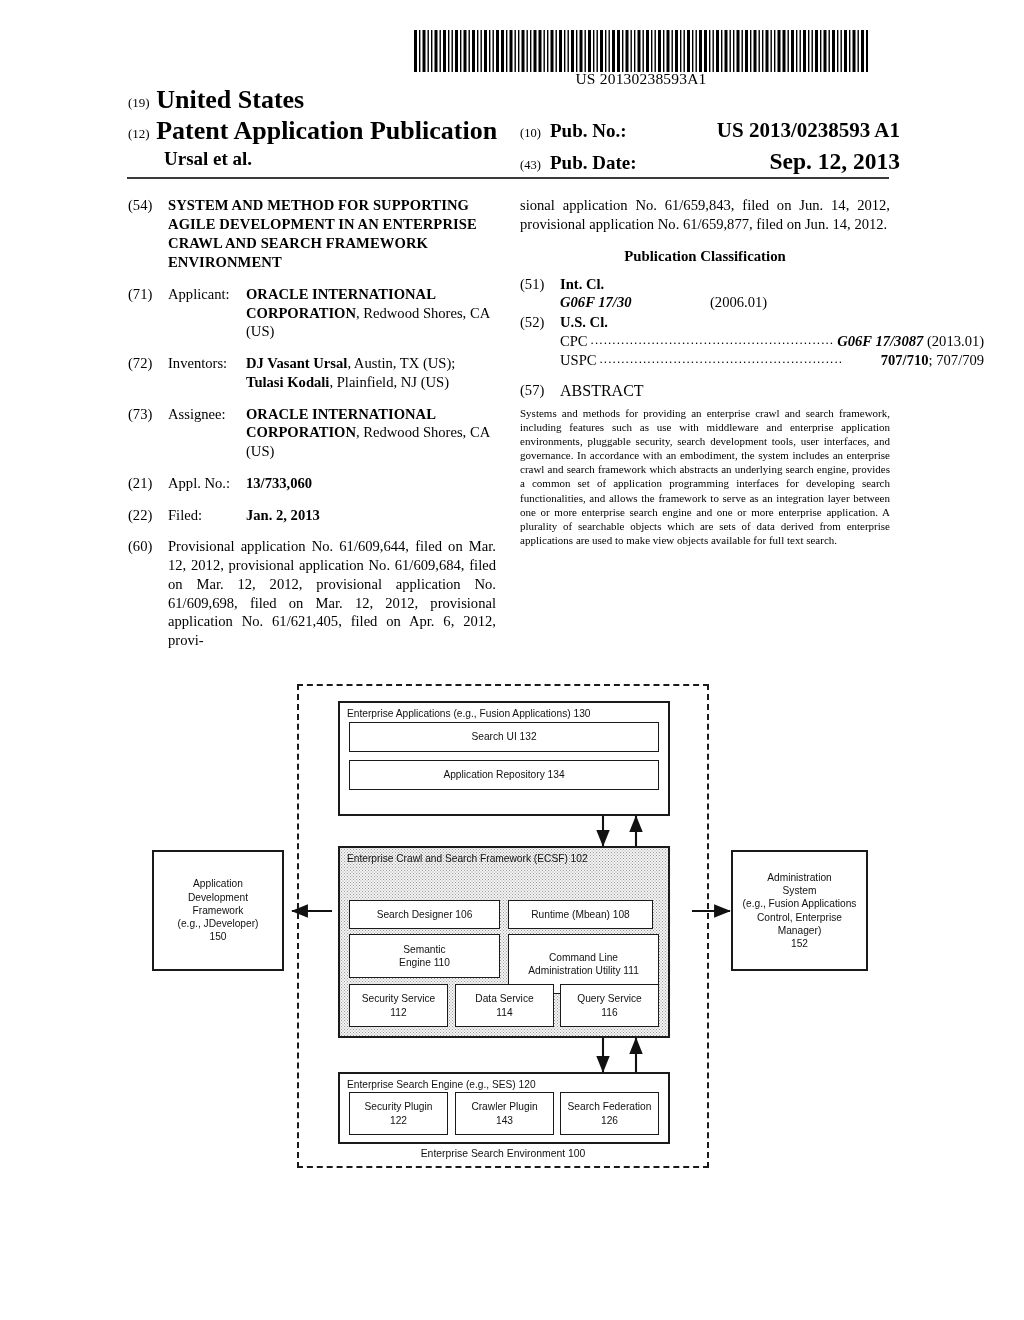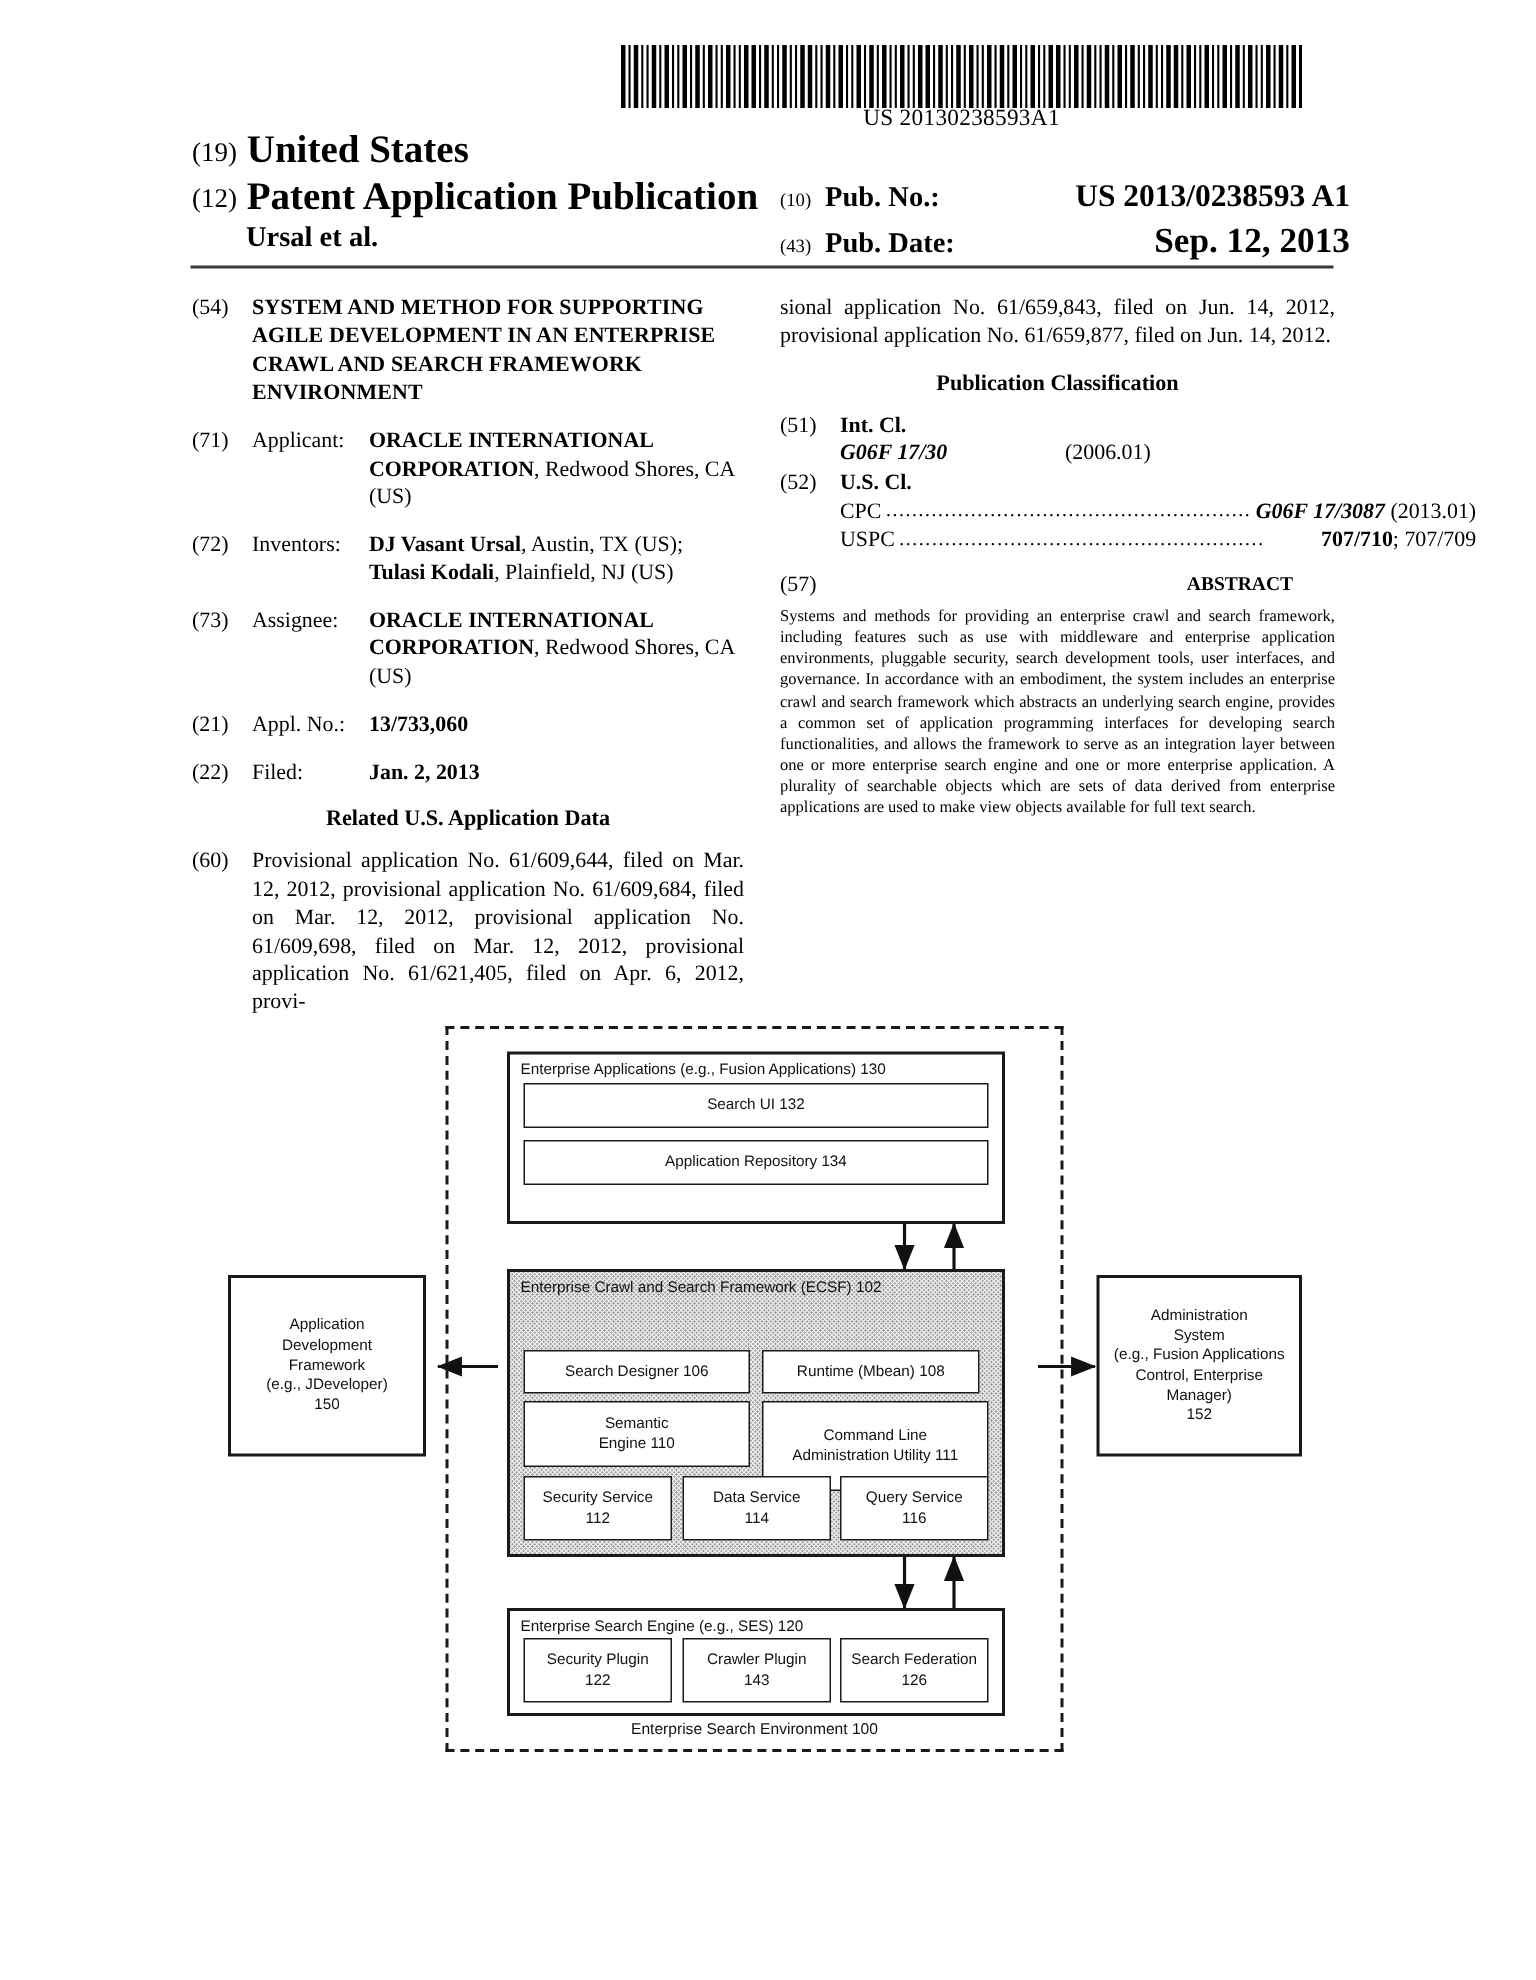--- a/index.html
+++ b/index.html
@@ -60,21 +60,21 @@
     white-space: nowrap;
   }
   .line12 {
     font-size: 26px;
     font-weight: bold;
     line-height: 1.12;
     white-space: nowrap;
     margin-top: 2px;
   }
   .paren-sm {
-    font-size: 18px;
+    font-size: 13px;
     font-weight: normal;
     vertical-align: baseline;
     position: relative;
     top: -1px;
     letter-spacing: 0;
   }
   .inventor-line {
     font-size: 19px;
     font-weight: bold;
     margin-top: 3px;
@@ -193,22 +193,22 @@
   .cl-line { display: flex; justify-content: space-between; white-space: nowrap; }
   .cl-line .left-part { flex: none; }
   .dots { flex: 1; overflow: hidden; white-space: nowrap; letter-spacing: 1.1px;
           padding: 0 3px; font-size: 13px; }
 
   .abs-head {
     display: flex;
     margin-bottom: 4px;
   }
   .abs-head .num { width: 40px; flex: none; font-size: 14.6px; }
-  .abs-head .ttl { flex: 1; text-align: right; font-weight: bold;
-                   font-size: 13px; padding-right: 28px; }
+  .abs-head .ttl { flex: 1; text-align: left; font-weight: normal;
+                   font-size: 16px; padding-right: 28px; }
 
   
   .figure {
     position: absolute;
     left: 0;
     top: 660px;
     width: 1024px;
     height: 540px;
   }
   .fig-svg { display: block; }
@@ -433,21 +433,20 @@
       <span class="lab w-appl">Appl. No.:</span>
       <span class="val"><b class="bb">13/733,060</b></span>
     </div>
 
     <div class="fld">
       <span class="num">(22)</span>
       <span class="lab w-filed">Filed:</span>
       <span class="val"><b class="bb">Jan. 2, 2013</b></span>
     </div>
 
-    <div class="centerhead">Related U.S. Application Data</div>
 
     <div class="fld">
       <span class="num">(60)</span>
       <span class="val just">Provisional application No. 61/609,644, filed on Mar. 12, 2012, provisional application No. 61/609,684, filed on Mar. 12, 2012, provisional application No. 61/609,698, filed on Mar. 12, 2012, provisional application No. 61/621,405, filed on Apr. 6, 2012, provi-</span>
     </div>
   </div>
 
   <div class="col col-right">
 
     <div class="cont-top">sional application No. 61/659,843, filed on Jun. 14, 2012, provisional application No. 61/659,877, filed on Jun. 14, 2012.</div>

